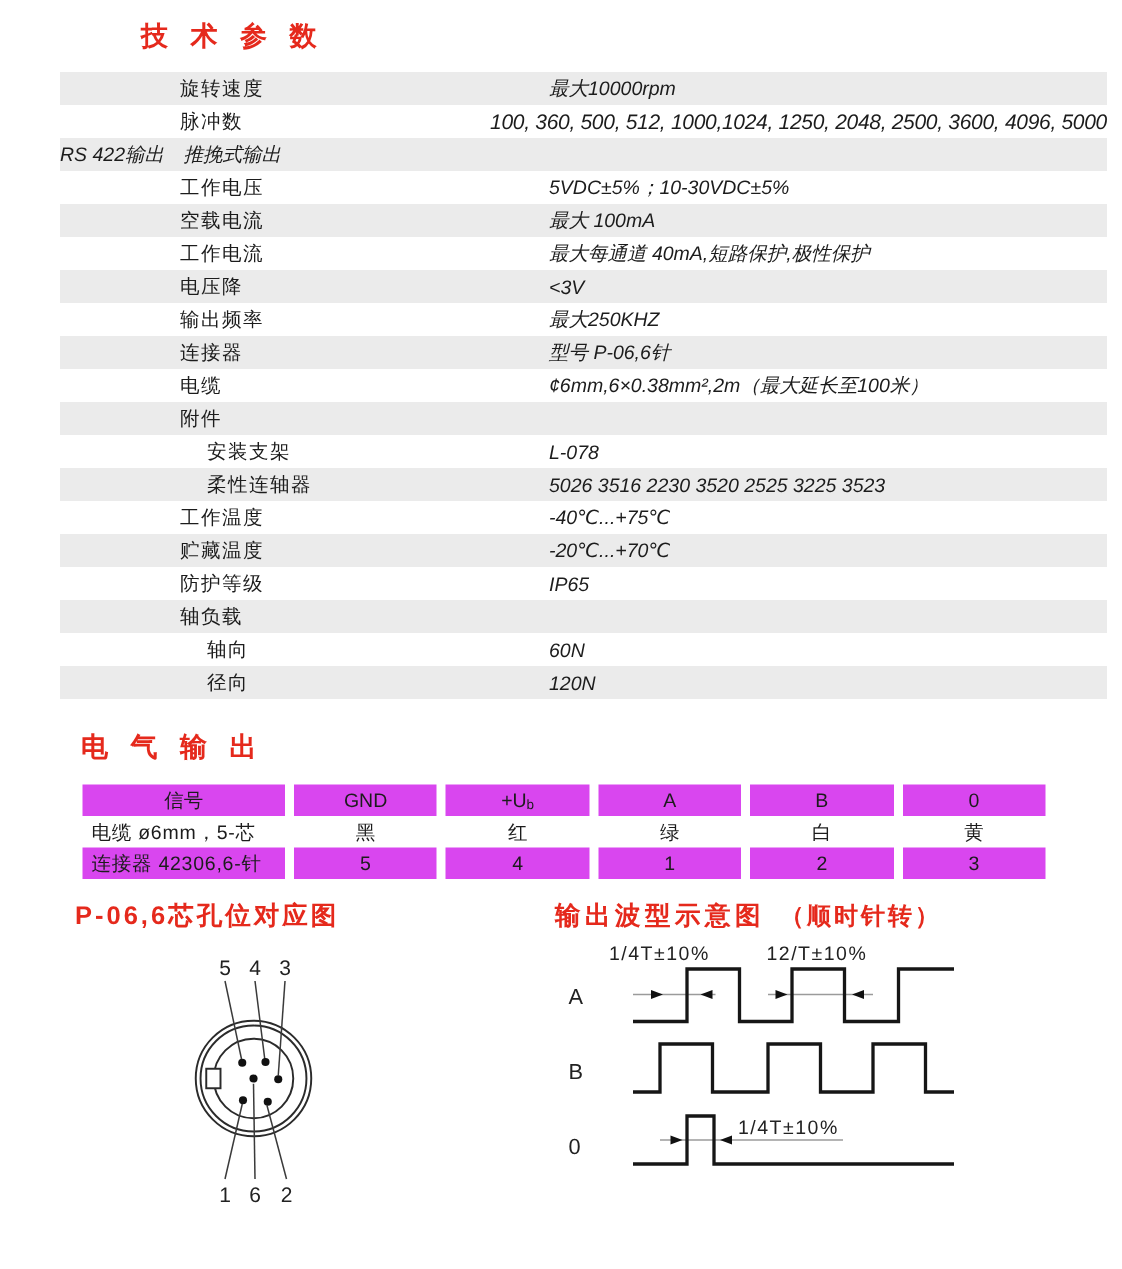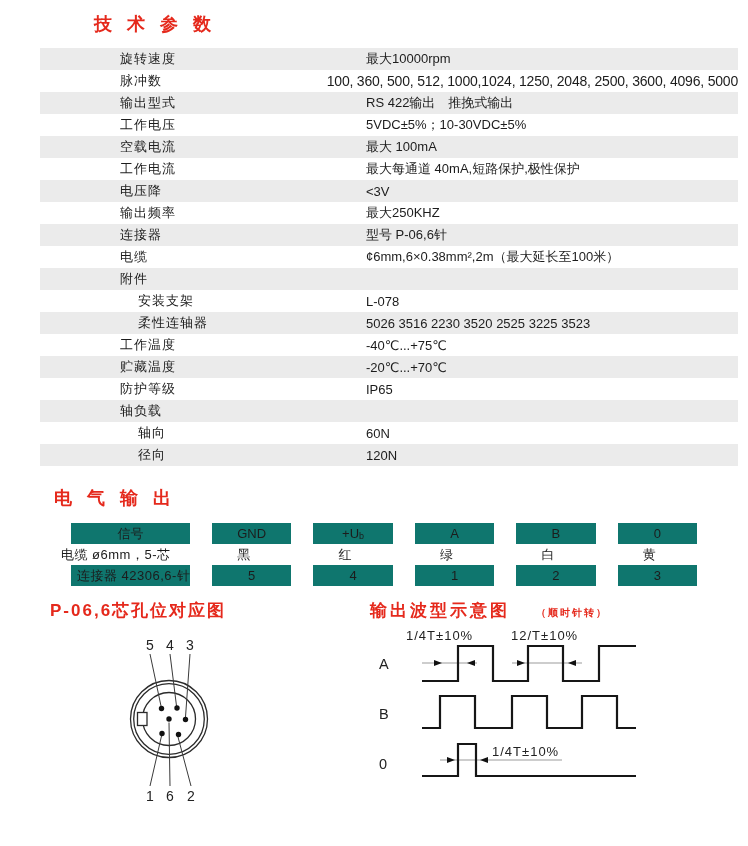--- a/index.html
+++ b/index.html
@@ -5,36 +5,36 @@
   html,body{margin:0;padding:0;}
   body{
     width:748px;height:846px;position:relative;background:#ffffff;
     font-family:"Liberation Sans","DejaVu Sans",sans-serif;
     color:#1c1c1c;overflow:hidden;
   }
   .red-title{
     position:absolute;color:#e5291c;font-weight:bold;font-size:18px;
     letter-spacing:5px;white-space:nowrap;
   }
-  .sub-red{font-size:10px;letter-spacing:2px;font-weight:bold;color:#e5291c;margin-left:26px;}
+  .sub-red{font-size:16px;letter-spacing:2px;font-weight:bold;color:#e5291c;margin-left:10px;}
 
   
   .tech-table{position:absolute;left:40px;top:48px;width:698px;}
   .trow{height:22px;display:flex;align-items:center;font-size:13px;gap:44px;}
   .trow:nth-child(odd){background:#ebebeb;}
   .trow .lbl{width:282px;box-sizing:border-box;padding-left:80px;letter-spacing:1px;white-space:nowrap;}
   .trow .lbl.ind{padding-left:98px;}
-  .trow .val{flex:1;white-space:nowrap;}
+  .trow .val{flex:1;white-space:nowrap;font-style:italic;}
   .trow:nth-child(2) .val{font-size:14px;letter-spacing:-0.2px;}
 
   
   .etable{position:absolute;left:55px;top:523px;width:642px;font-size:13px;}
   .erow{display:grid;grid-template-columns:135px repeat(5,1fr);column-gap:6px;height:21px;}
   .ec{display:flex;align-items:center;justify-content:center;white-space:nowrap;}
-  .erow.shaded .ec{background:#0f766e;margin-left:16px;}
+  .erow.shaded .ec{background:#d946ef;}
   .ec.left{justify-content:flex-start;padding-left:6px;letter-spacing:0.5px;}
   .ec sub{font-size:9px;line-height:1;transform:translateY(3px);}
 
   svg text{font-family:"Liberation Sans","DejaVu Sans",sans-serif;}
   .diagram{position:absolute;}
 </style>
 </head>
 <body>
 
 <div class="red-title" style="left:54px;top:12px;margin-left:40px;">技 术 参 数</div>
@@ -42,21 +42,20 @@
 <div class="tech-table">
   <div class="trow">
       <div class="lbl">旋转速度</div>
       <div class="val">最大10000rpm</div>
     </div>
   <div class="trow">
       <div class="lbl">脉冲数</div>
       <div class="val">100, 360, 500, 512, 1000,1024, 1250, 2048, 2500, 3600, 4096, 5000</div>
     </div>
   <div class="trow">
-      <div class="lbl">输出型式</div>
       <div class="val">RS 422输出　推挽式输出</div>
     </div>
   <div class="trow">
       <div class="lbl">工作电压</div>
       <div class="val">5VDC±5%；10-30VDC±5%</div>
     </div>
   <div class="trow">
       <div class="lbl">空载电流</div>
       <div class="val">最大 100mA</div>
     </div>

